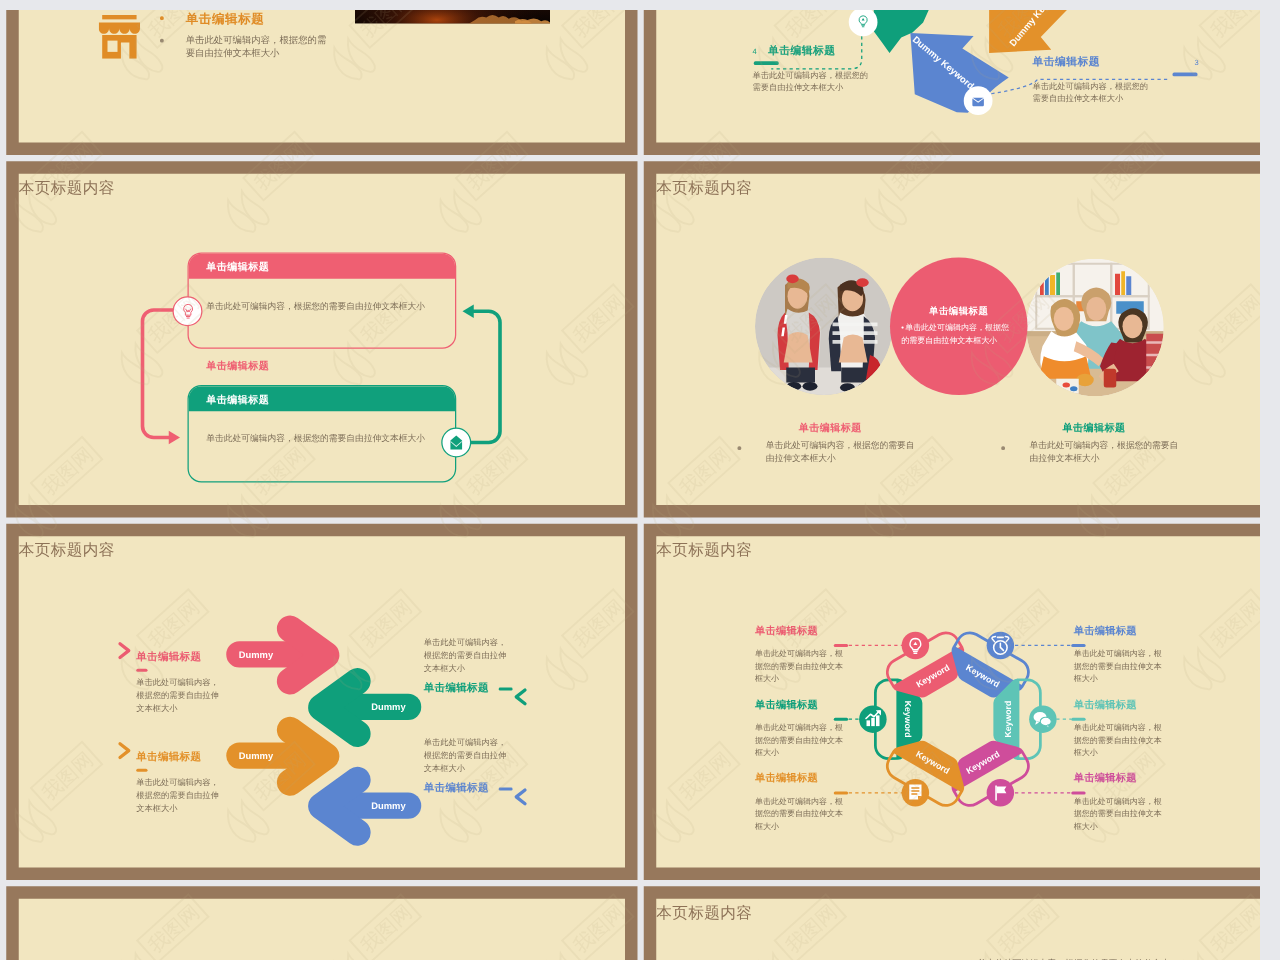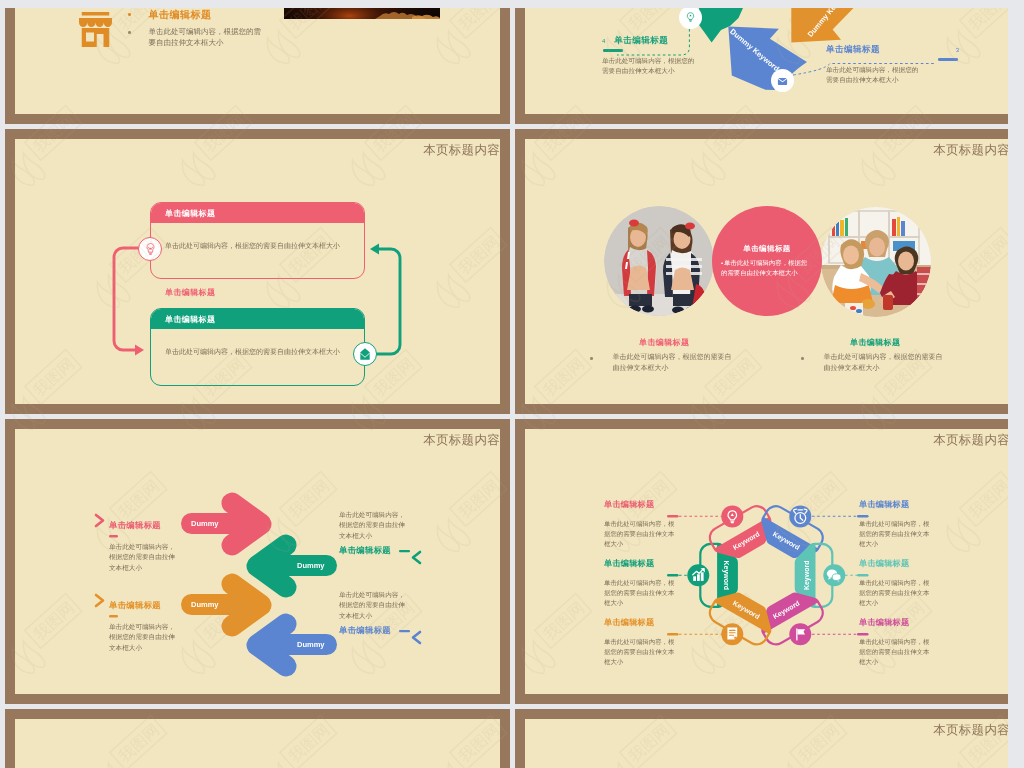--- a/index.html
+++ b/index.html
@@ -10,22 +10,22 @@
   .inner{position:relative;width:100%;height:100%;background:#f2e6c0;overflow:hidden;}
   .s1{left:5px;top:-169px;}
   .s2{left:515px;top:-169px;}
   .s3{left:5px;top:121px;}
   .s4{left:515px;top:121px;}
   .s5{left:5px;top:411px;}
   .s6{left:515px;top:411px;}
   .s7{left:5px;top:701px;}
   .s8{left:515px;top:701px;}
 
-  .slide-title{position:absolute;left:0;right:0;top:3px;text-align:right;
-     font-size:12.5px;color:#8d7257;font-weight:normal;letter-spacing:.3px;padding-left:22px;}
+  .slide-title{position:absolute;left:0;right:0;top:3px;text-align:left;
+     font-size:12.5px;color:#8d7257;font-weight:normal;letter-spacing:.3px;}
 
   
   .wm-layer{position:absolute;left:0;top:0;pointer-events:none;z-index:50;}
 
   
   .s1-photo{position:absolute;left:269px;top:110px;width:156px;height:60px;overflow:hidden;}
   .s1-icon{position:absolute;left:64px;top:163px;}
   .s1-bullets{position:absolute;left:113px;top:159px;width:170px;}
   .s1-b1{display:flex;align-items:flex-start;}
   .s1-b2{display:flex;align-items:flex-start;margin-top:4px;}

